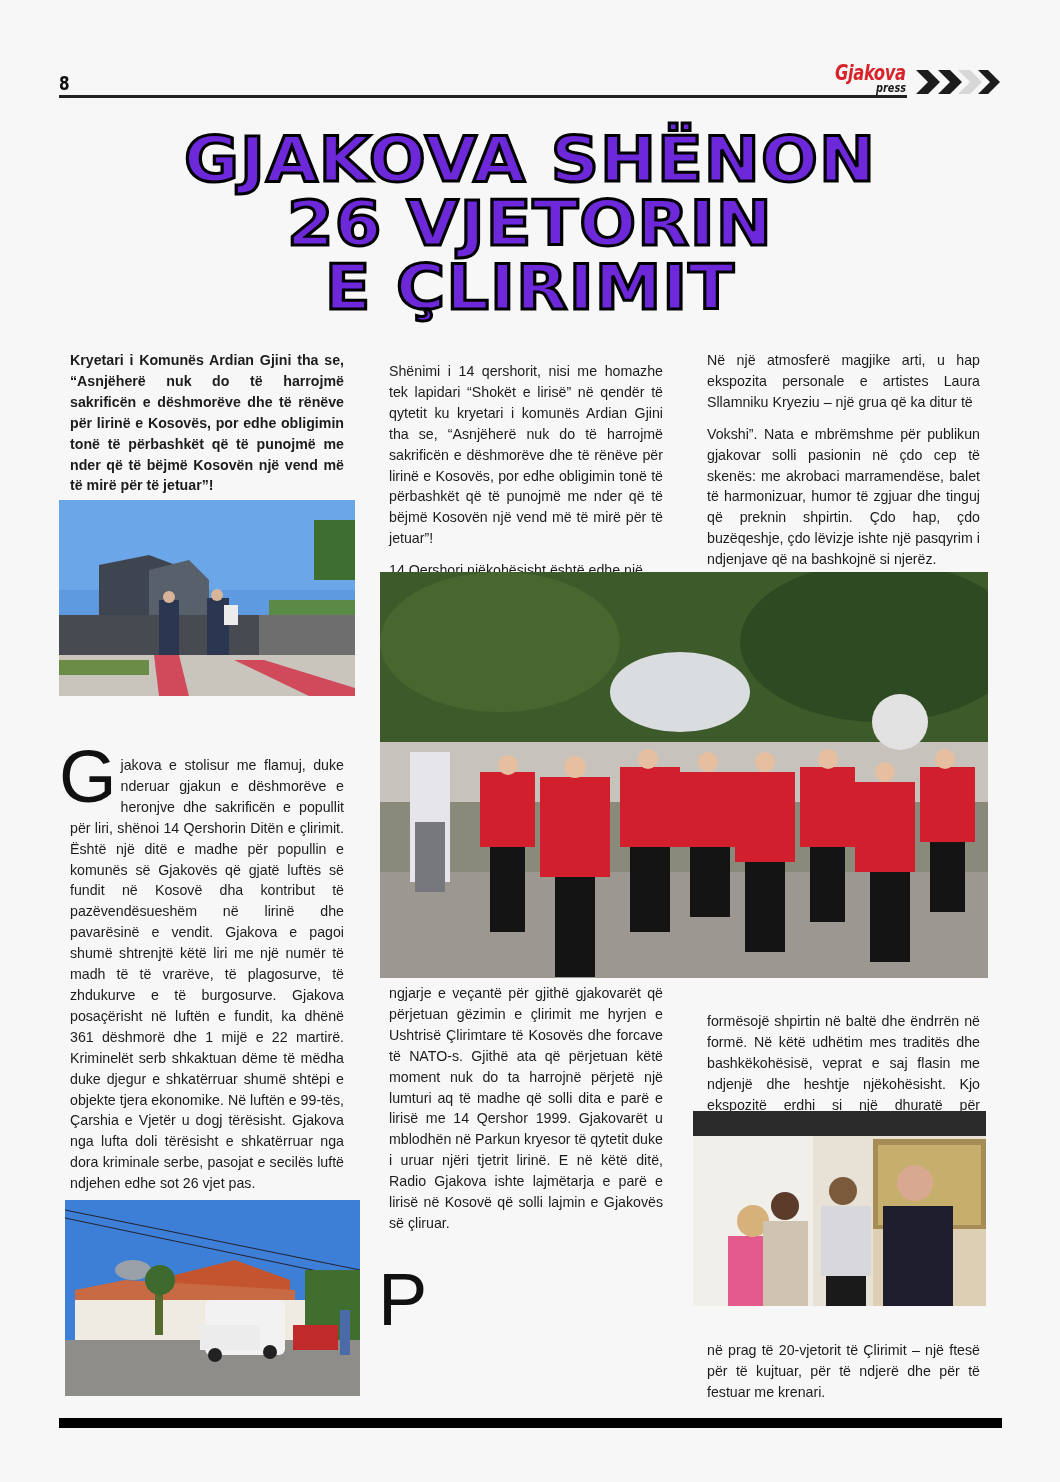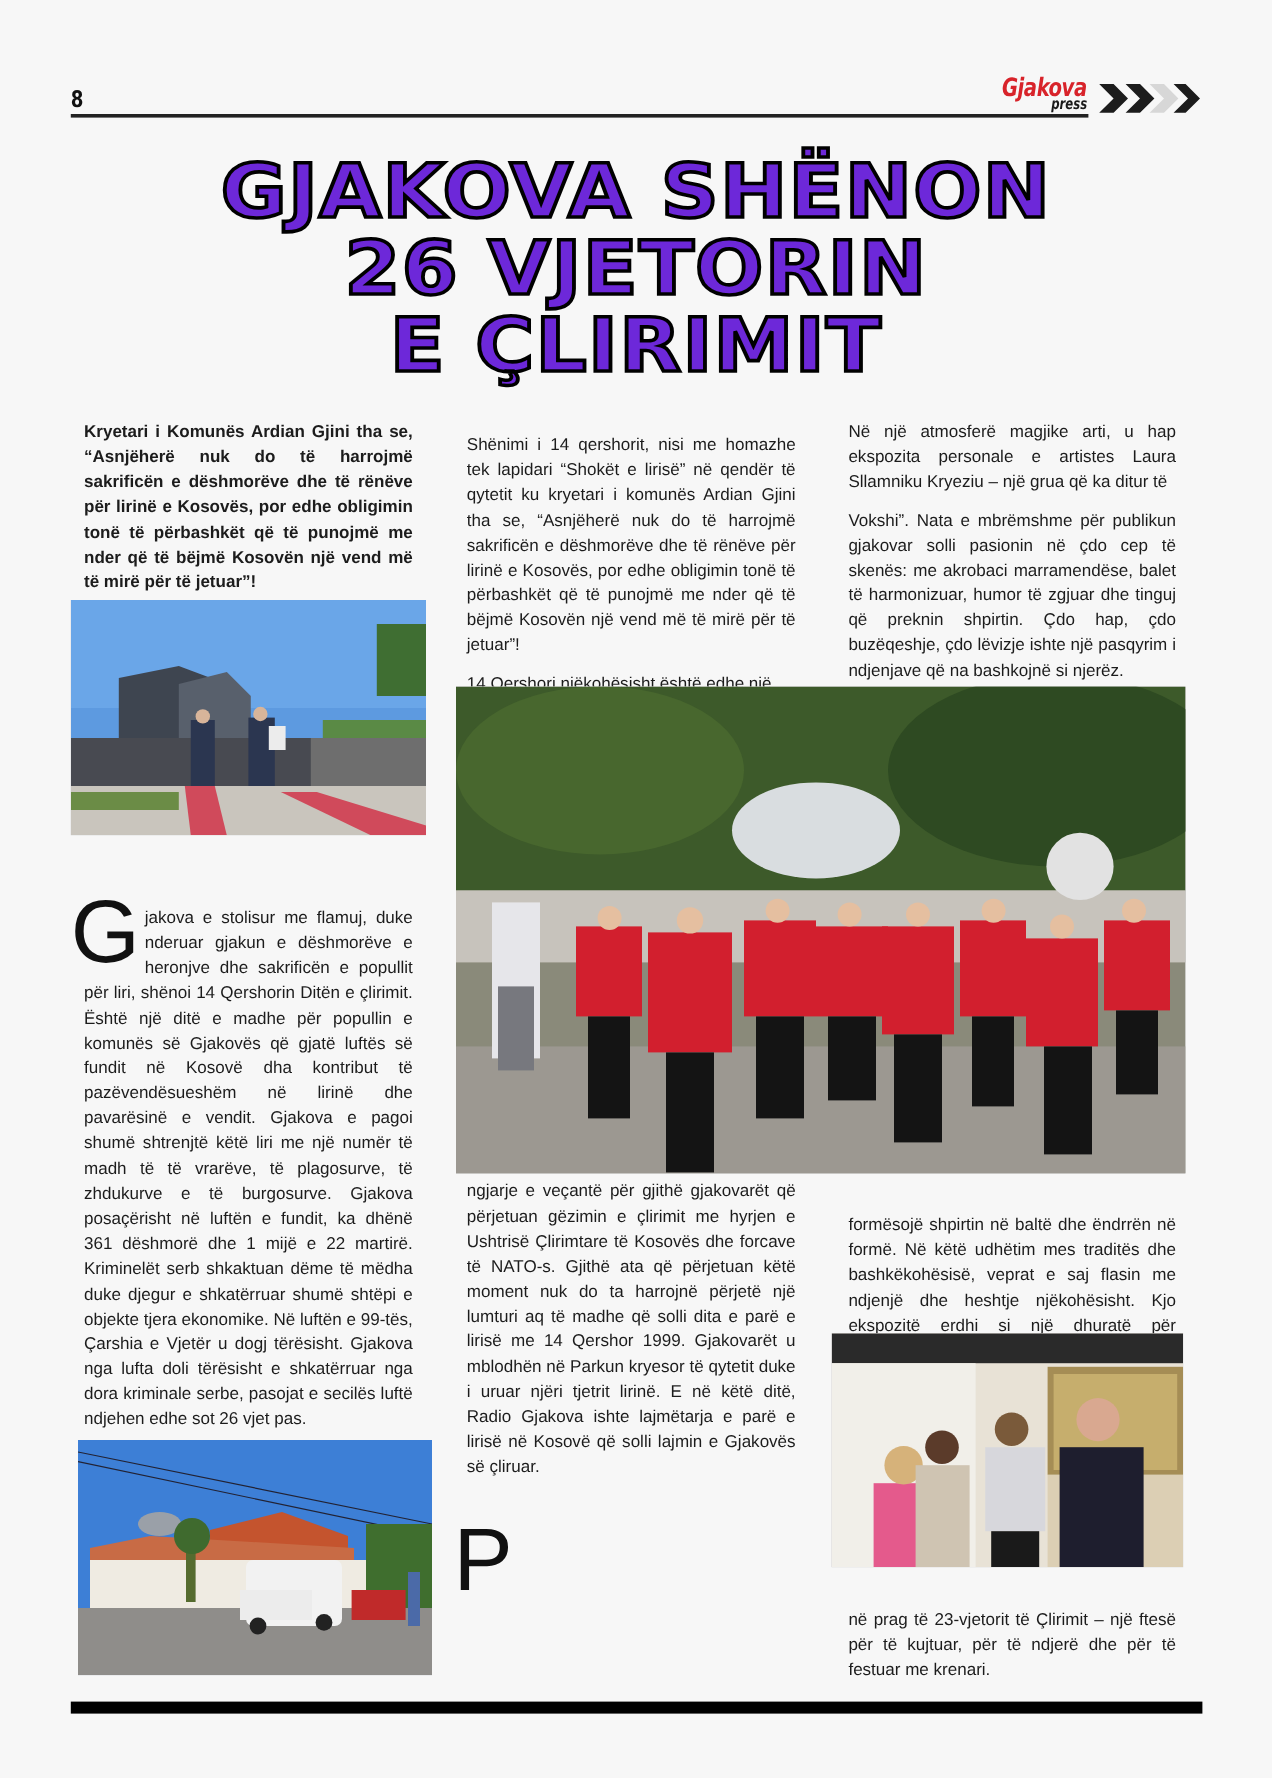--- a/index.html
+++ b/index.html
@@ -186,16 +186,16 @@
     <circle cx="92" cy="95" r="14" fill="#5b3b2a"></circle>
     <rect x="128" y="95" width="50" height="70" fill="#d7d7dc"></rect>
     <rect x="133" y="165" width="40" height="30" fill="#1a1a1a"></rect>
     <circle cx="150" cy="80" r="14" fill="#7a5a3a"></circle>
     <rect x="190" y="95" width="70" height="100" fill="#1e1e2e"></rect>
     <circle cx="222" cy="72" r="18" fill="#d9a890"></circle>
   </svg>
 </div>
 
 <div class="col-text" style="left:696px; top:1329px; width:295px;">
-  <p>në prag të 23-vjetorit të Çlirimit – një ftesë për të kujtuar, për të ndjerë dhe për të festuar me krenari.</p>
+  <p>në prag të 20-vjetorit të Çlirimit – një ftesë për të kujtuar, për të ndjerë dhe për të festuar me krenari.</p>
 </div>
 
 <div class="footer-rule"></div>
 
 </body></html>

